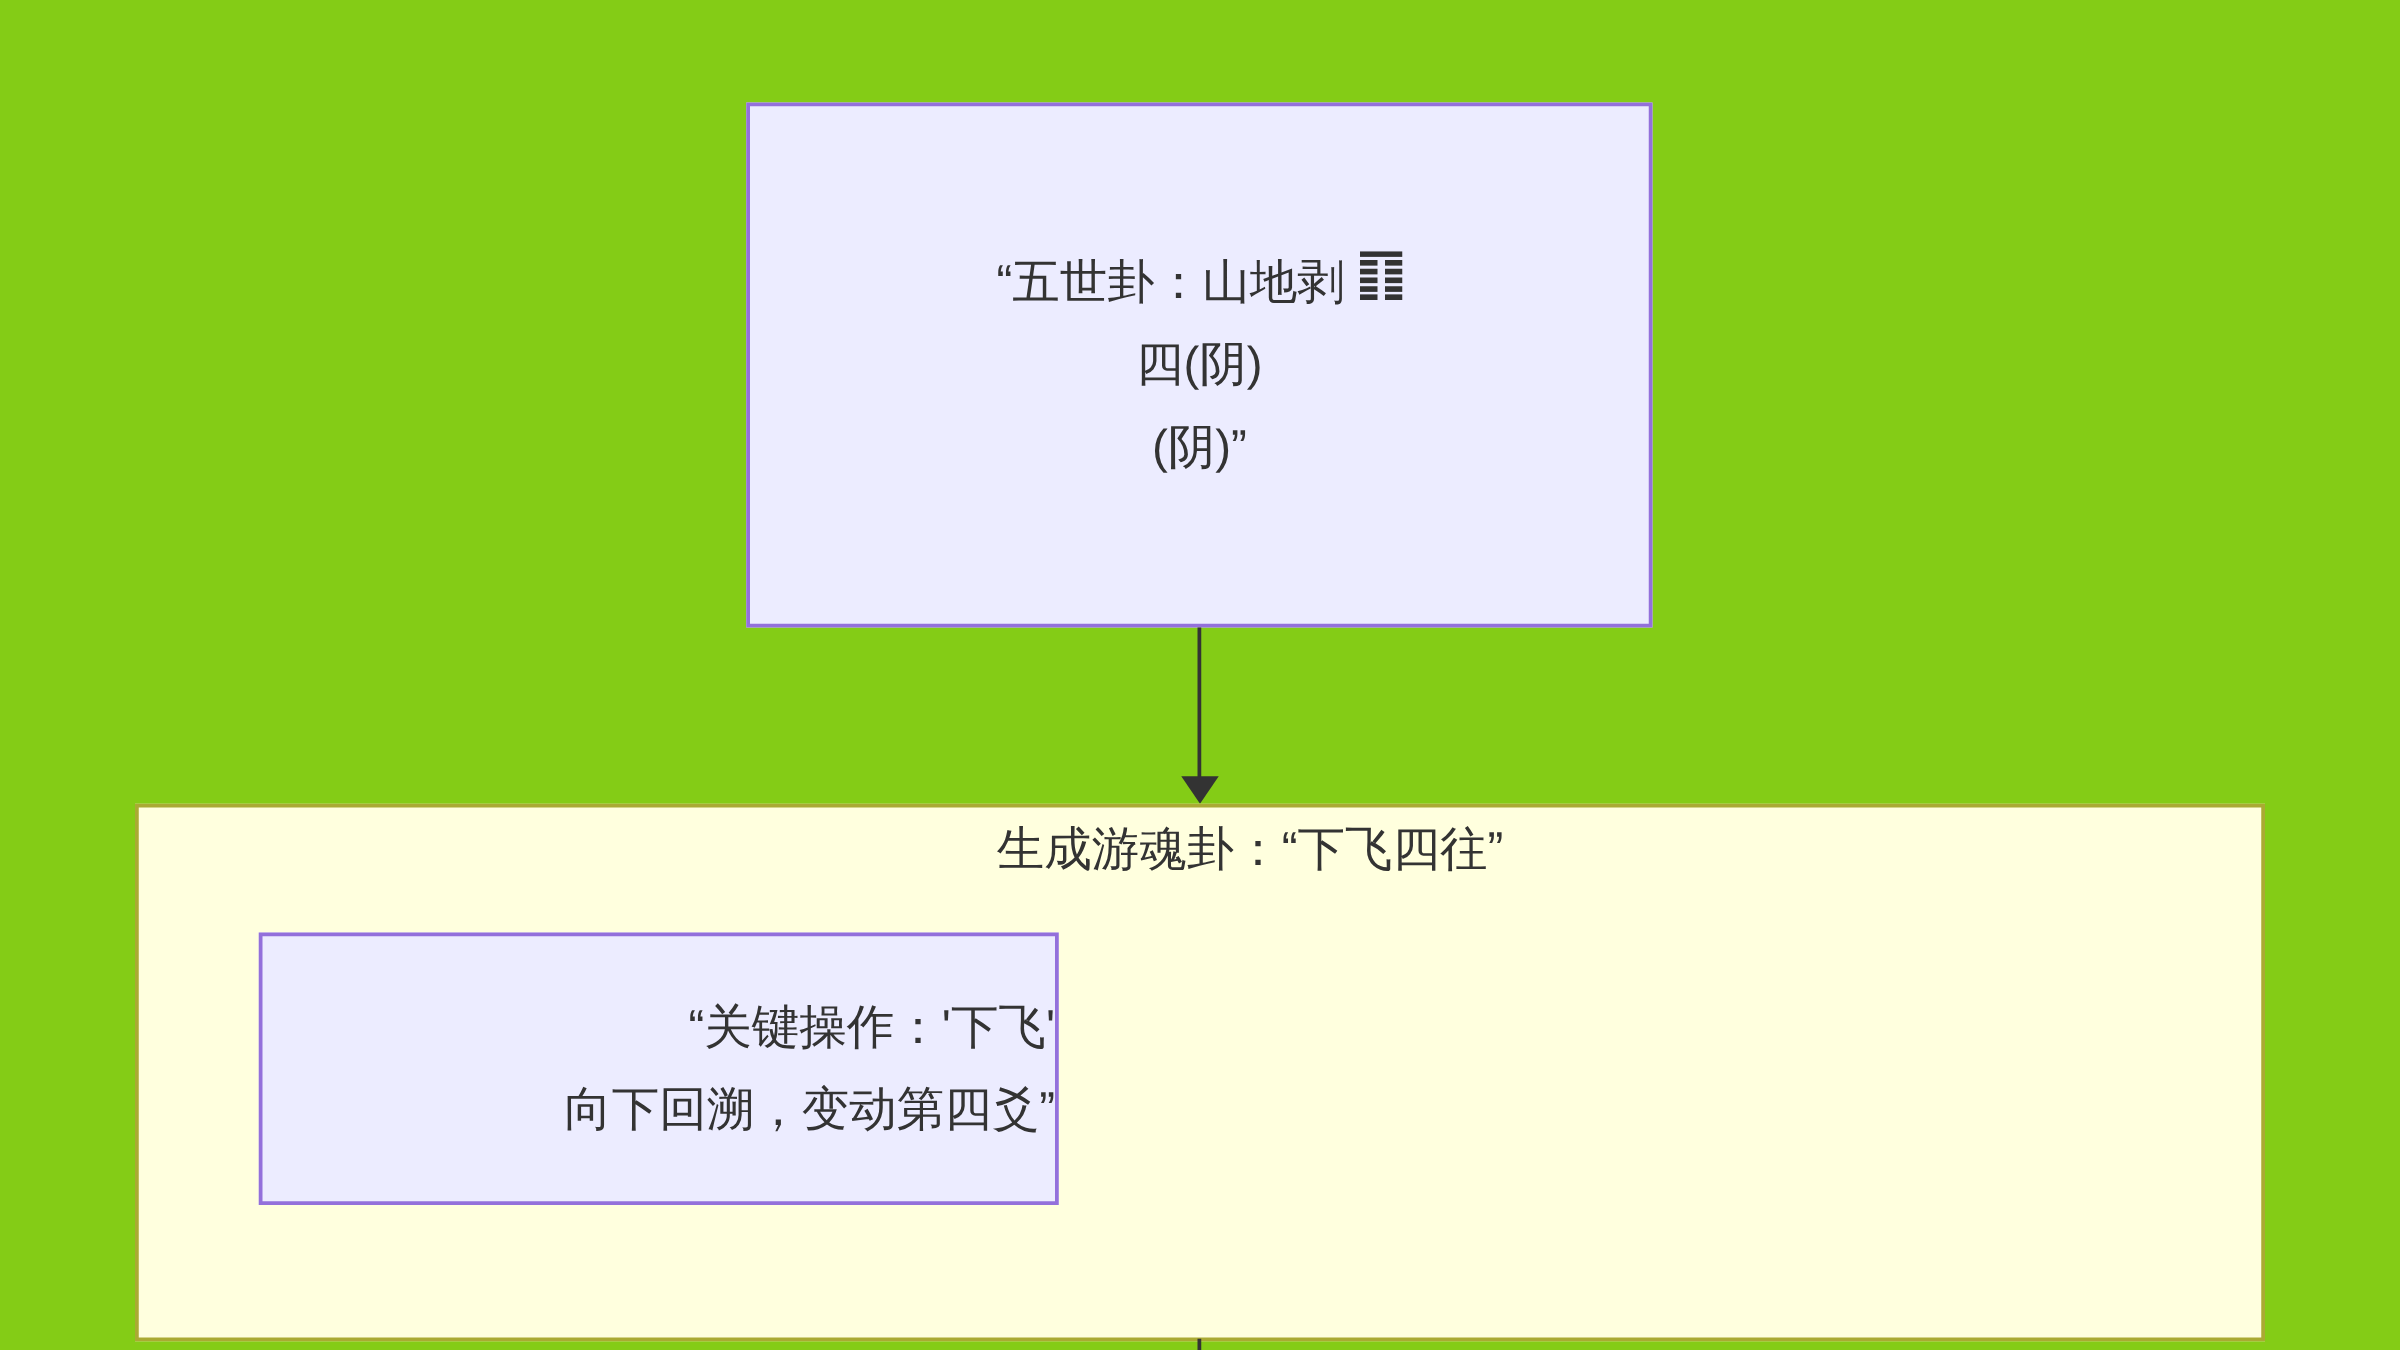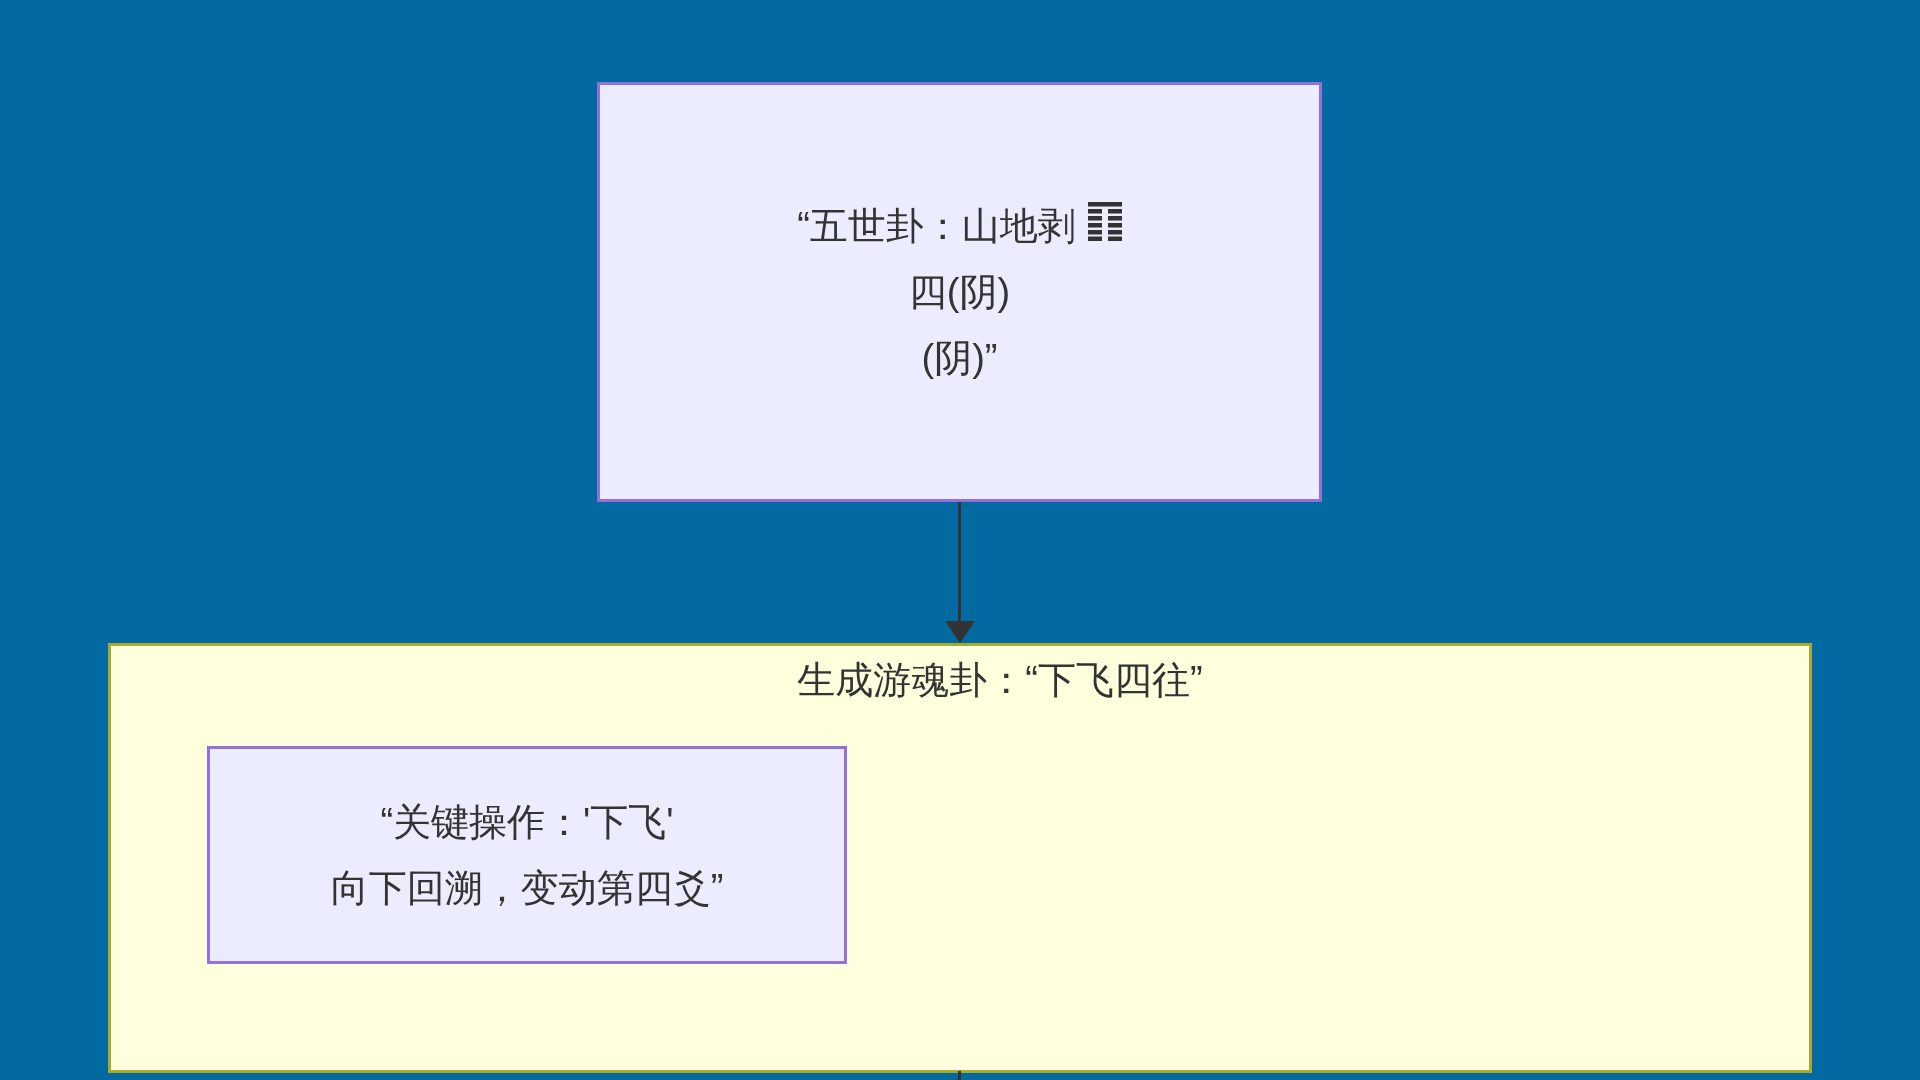--- a/index.html
+++ b/index.html
@@ -8,21 +8,21 @@
     background: #ffffff;
     width: 1920px;
     height: 1080px;
     overflow: hidden;
     font-family: "Liberation Sans", "DejaVu Sans", sans-serif;
   }
   .canvas {
     position: relative;
     width: 1920px;
     height: 1080px;
-    background: #0369a1;
+    background: #84cc16;
   }
   .node {
     position: absolute;
     background: #ECECFF;
     border: 3px solid #9370DB;
     box-sizing: border-box;
     display: flex;
     flex-direction: column;
     justify-content: center;
     align-items: center;
@@ -60,20 +60,21 @@
     font-size: 38px;
     line-height: 52px;
     white-space: nowrap;
     padding-left: 40px;
   }
   .key-operation-node {
     left: 207px;
     top: 746px;
     width: 640px;
     height: 218px;
+    align-items: flex-end;
   }
   .line-change-node {
     left: 985px;
     top: 747px;
     width: 728px;
     height: 216px;
   }
   .edge-line {
     position: absolute;
     left: 958px;

